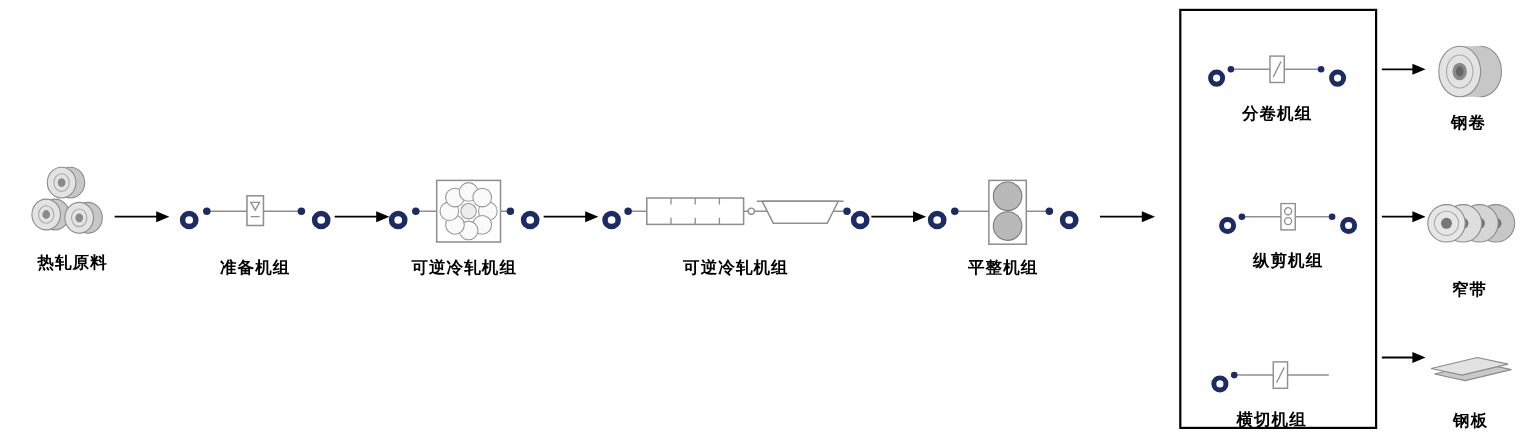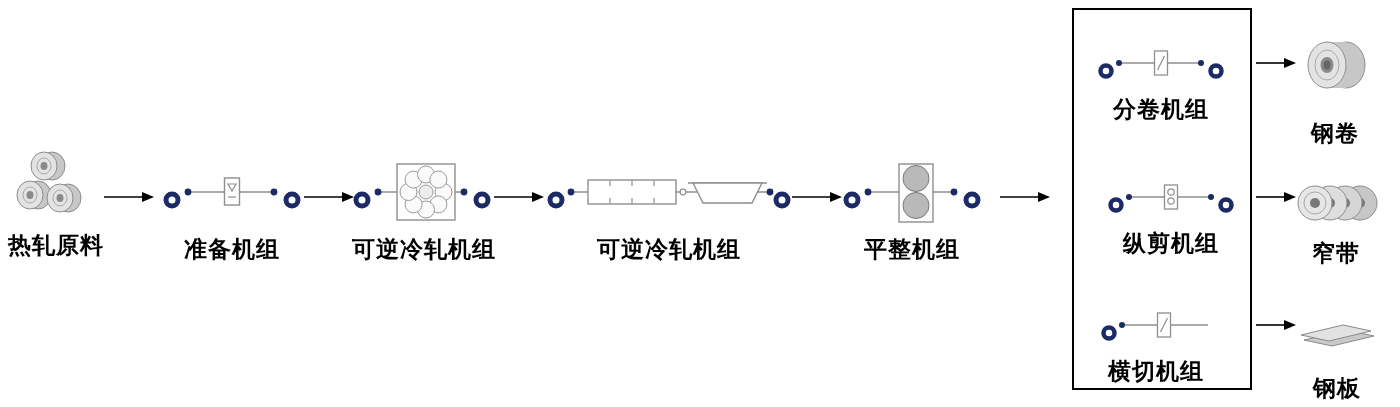--- a/index.html
+++ b/index.html
@@ -2,30 +2,30 @@
 <html><head>
 <meta charset="utf-8">
 <style>
   html,body{margin:0;padding:0;background:#ffffff;}
   .canvas{
     position:relative;width:1400px;height:407px;background:#ffffff;
     font-family:"Liberation Sans",sans-serif;overflow:hidden;
   }
   .node{position:absolute;text-align:center;}
   .node svg{display:block;margin:0 auto;}
-  .label{font-size:23px;font-weight:600;color:#000;letter-spacing:1px;white-space:nowrap;}
+  .label{font-size:15px;font-weight:600;color:#000;letter-spacing:1px;white-space:nowrap;}
   .arrow{position:absolute;}
   .finish-box{position:absolute;border:2px solid #000;box-sizing:border-box;background:transparent;}
 </style>
 </head>
 <body>
 
 <div class="canvas">
 
-  <div class="node" style="left:8px;top:148px;width:92px;">
+  <div class="node" style="left:20px;top:148px;width:92px;">
     <svg width="92" height="70" viewBox="0 0 92 70">
 
       <ellipse cx="30" cy="47" rx="13" ry="14" fill="#c7c7c7" stroke="#8d8d8d"></ellipse>
       <ellipse cx="22" cy="47" rx="13" ry="14" fill="#e3e3e3" stroke="#8d8d8d"></ellipse>
       <ellipse cx="22" cy="47" rx="7" ry="8" fill="none" stroke="#a8a8a8"></ellipse>
       <ellipse cx="22" cy="47" rx="3.5" ry="4" fill="#8a8a8a"></ellipse>
 
       <ellipse cx="60" cy="50" rx="13" ry="14" fill="#c7c7c7" stroke="#8d8d8d"></ellipse>
       <ellipse cx="52" cy="50" rx="13" ry="14" fill="#e3e3e3" stroke="#8d8d8d"></ellipse>
       <ellipse cx="52" cy="50" rx="7" ry="8" fill="none" stroke="#a8a8a8"></ellipse>
@@ -166,21 +166,21 @@
       <circle cx="22" cy="13" r="3" fill="#1c2a66"></circle>
       <rect x="57.5" y="1" width="13" height="24" fill="#fff" stroke="#8f8f8f" stroke-width="1.3"></rect>
       <circle cx="64" cy="8" r="3.2" fill="none" stroke="#8f8f8f" stroke-width="1.2"></circle>
       <circle cx="64" cy="17" r="3.2" fill="none" stroke="#8f8f8f" stroke-width="1.2"></circle>
       <circle cx="104" cy="13" r="3" fill="#1c2a66"></circle>
       <circle cx="119" cy="21" r="5.5" fill="#fff" stroke="#1c2a66" stroke-width="4.5"></circle>
     </svg>
     <div class="label" style="margin-top:8px;">纵剪机组</div>
   </div>
 
-  <div class="node" style="left:1100px;top:312px;width:112px;">
+  <div class="node" style="left:1100px;top:328px;width:112px;">
     <svg width="112" height="36" viewBox="0 0 112 36">
       <line x1="20" y1="13" x2="108" y2="13" stroke="#8f8f8f" stroke-width="1.4"></line>
       <circle cx="9" cy="21" r="5.5" fill="#fff" stroke="#1c2a66" stroke-width="4.5"></circle>
       <circle cx="22" cy="13" r="3" fill="#1c2a66"></circle>
       <rect x="57.5" y="1" width="13" height="24" fill="#fff" stroke="#8f8f8f" stroke-width="1.3"></rect>
       <line x1="60.5" y1="20" x2="67.5" y2="6" stroke="#8f8f8f" stroke-width="1.2"></line>
     </svg>
     <div class="label" style="margin-top:8px;">横切机组</div>
   </div>
 
@@ -205,38 +205,38 @@
 
   <div class="node" style="left:1300px;top:36px;width:70px;">
     <svg width="70" height="60" viewBox="0 0 70 60">
       <ellipse cx="46" cy="29" rx="19" ry="23" fill="#c7c7c7" stroke="#8d8d8d"></ellipse>
       <rect x="27" y="6" width="19" height="46" fill="#c7c7c7"></rect>
       <ellipse cx="27" cy="29" rx="19" ry="23" fill="#e3e3e3" stroke="#8d8d8d"></ellipse>
       <ellipse cx="27" cy="29" rx="12" ry="15" fill="none" stroke="#aaaaaa"></ellipse>
       <ellipse cx="27" cy="29" rx="6.5" ry="8" fill="#8a8a8a"></ellipse>
       <ellipse cx="27" cy="29" rx="3.5" ry="4.5" fill="#666666"></ellipse>
     </svg>
-    <div class="label" style="margin-top:22px;">钢卷</div>
+    <div class="label" style="margin-top:6px;">钢卷</div>
   </div>
 
   <div class="node" style="left:1294px;top:174px;width:84px;">
     <svg width="84" height="58" viewBox="0 0 84 58">
       <g>
         <circle cx="66" cy="29" r="17" fill="#c7c7c7" stroke="#8d8d8d"></circle>
         <circle cx="66" cy="29" r="5" fill="#777"></circle>
         <circle cx="51" cy="29" r="17" fill="#d5d5d5" stroke="#8d8d8d"></circle>
         <circle cx="51" cy="29" r="5" fill="#777"></circle>
         <circle cx="36" cy="29" r="17" fill="#dedede" stroke="#8d8d8d"></circle>
         <circle cx="36" cy="29" r="5" fill="#777"></circle>
         <circle cx="21" cy="29" r="17" fill="#e6e6e6" stroke="#8d8d8d"></circle>
         <circle cx="21" cy="29" r="11" fill="none" stroke="#aaaaaa"></circle>
         <circle cx="21" cy="29" r="5" fill="#777"></circle>
       </g>
     </svg>
-    <div class="label" style="margin-top:6px;">窄带</div>
+    <div class="label" style="margin-top:22px;">窄带</div>
   </div>
 
   <div class="node" style="left:1298px;top:310px;width:78px;">
     <svg width="78" height="42" viewBox="0 0 78 42">
       <path d="M6,30 L48,20 L76,26 L34,36 Z" fill="#c9c9c9" stroke="#8a8a8a"></path>
       <path d="M3,25 L45,15 L73,21 L31,31 Z" fill="#e2e2e2" stroke="#8a8a8a"></path>
     </svg>
     <div class="label" style="margin-top:21px;">钢板</div>
   </div>
 

